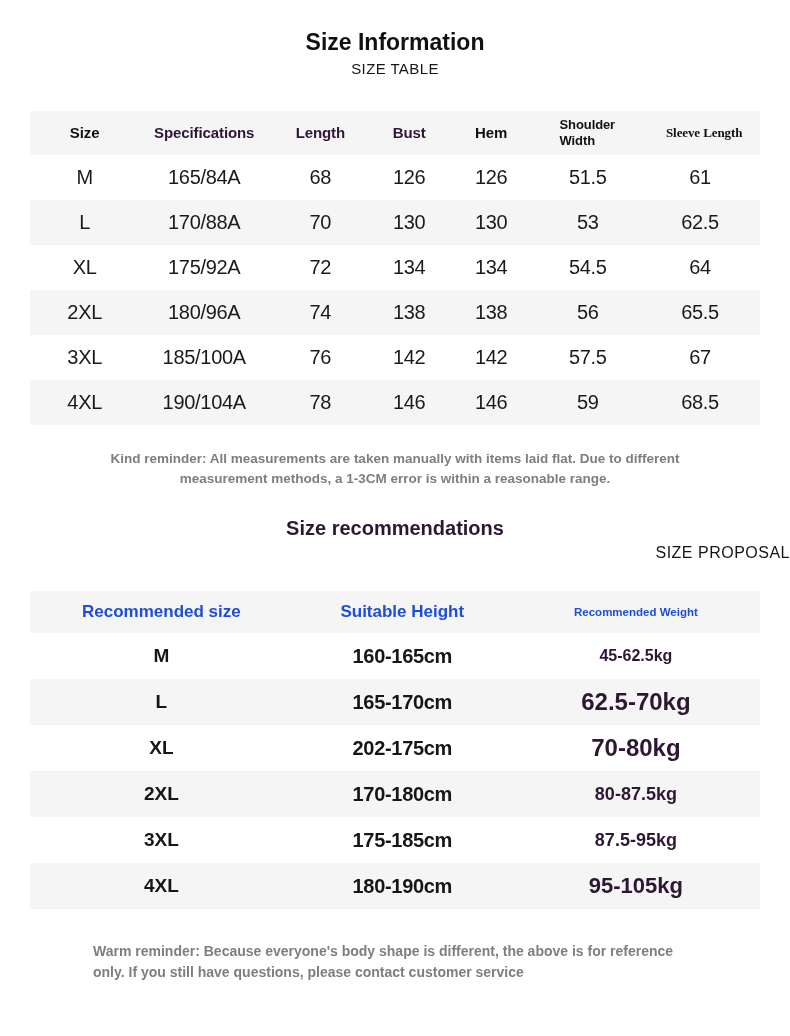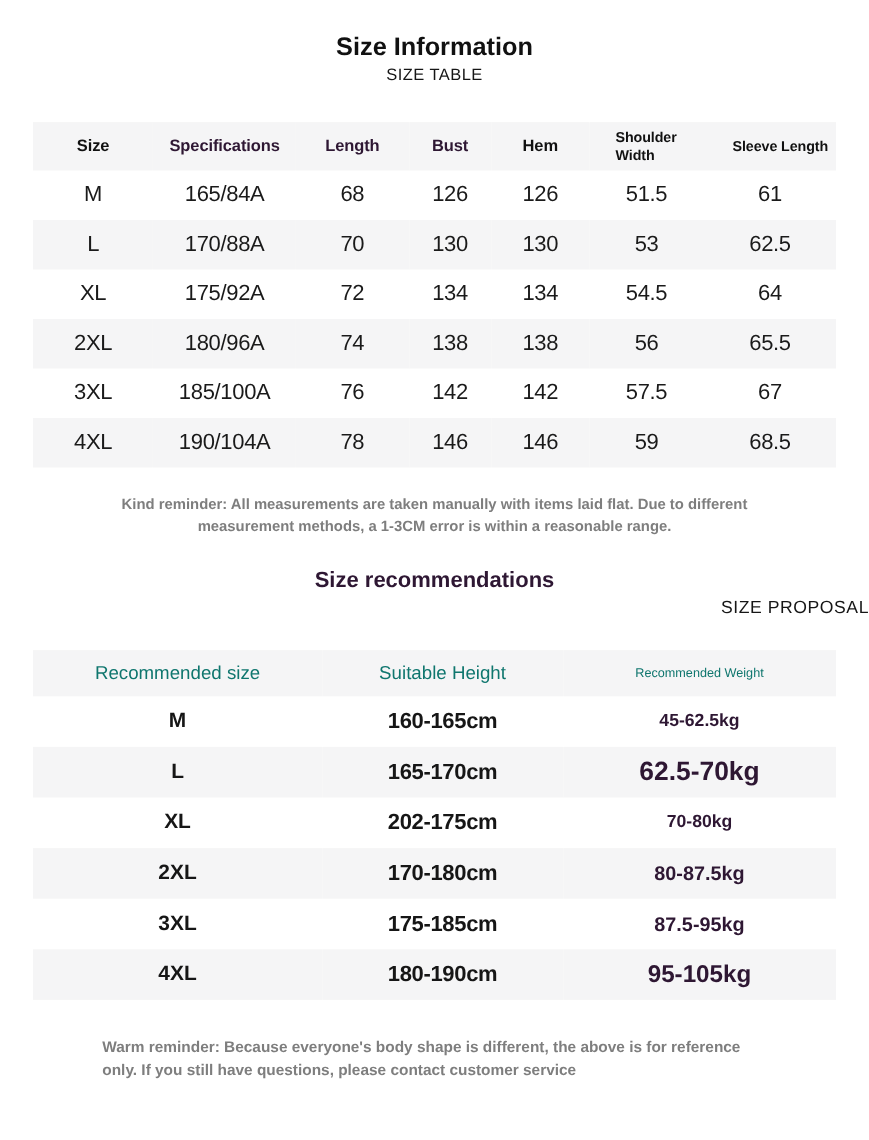--- a/index.html
+++ b/index.html
@@ -44,41 +44,41 @@
   th,td{text-align:center;vertical-align:middle;padding:0;}
 
   
   .size-table th{height:44px;font-size:15px;font-weight:700;color:#111;letter-spacing:-.1px;}
   .size-table th:nth-child(1){width:16%;}
   .size-table th:nth-child(2){width:19%;}
   .size-table th:nth-child(3){width:15%;}
   .size-table th:nth-child(4){width:11%;}
   .size-table th:nth-child(5){width:13%;}
   .size-table th:nth-child(6){width:12%;}
-  .size-table th:nth-child(7){width:14%;}
+  .size-table th:nth-child(7){width:14%;font-family:Liberation Serif, serif;}
   .size-table th:nth-child(2),
   .size-table th:nth-child(3),
   .size-table th:nth-child(4){color:var(--accent-purple);}
   .size-table th:nth-child(6){font-size:13px;line-height:1.25;text-align:left;padding-left:24px;}
   .size-table th:nth-child(7){font-size:13px;line-height:1.25;text-align:left;padding-left:26px;}
   .size-table td{height:45px;font-size:20px;font-weight:400;color:#1a1a1a;letter-spacing:-.3px;}
 
   
   .proposal-table{margin-top:28px;}
-  .proposal-table th{height:42px;font-size:17px;font-weight:400;color:#0f766e;}
+  .proposal-table th{height:42px;font-size:17px;font-weight:700;color:#1d4ed8;}
   .proposal-table th:nth-child(1){width:36%;}
   .proposal-table th:nth-child(2){width:30%;}
   .proposal-table th:nth-child(3){width:34%;font-size:11.5px;}
   .proposal-table td{height:46px;font-weight:700;color:#161616;}
   .proposal-table td:nth-child(1){font-size:19px;}
   .proposal-table td:nth-child(2){font-size:20px;letter-spacing:-.3px;}
   .proposal-table td:nth-child(3){color:var(--accent-purple);}
   .proposal-table tbody tr:nth-child(1) td:nth-child(3){font-size:16px;}
   .proposal-table tbody tr:nth-child(2) td:nth-child(3){font-size:24px;}
-  .proposal-table tbody tr:nth-child(3) td:nth-child(3){font-size:16px;}
+  .proposal-table tbody tr:nth-child(3) td:nth-child(3){font-size:24px;}
   .proposal-table tbody tr:nth-child(4) td:nth-child(3){font-size:18px;}
   .proposal-table tbody tr:nth-child(5) td:nth-child(3){font-size:18px;}
   .proposal-table tbody tr:nth-child(6) td:nth-child(3){font-size:22px;}
 
   
   .reminder{
     color:var(--reminder-gray);font-weight:700;line-height:1.48;
   }
   .kind-reminder{
     width:630px;margin:24px auto 0;text-align:center;font-size:13.5px;

